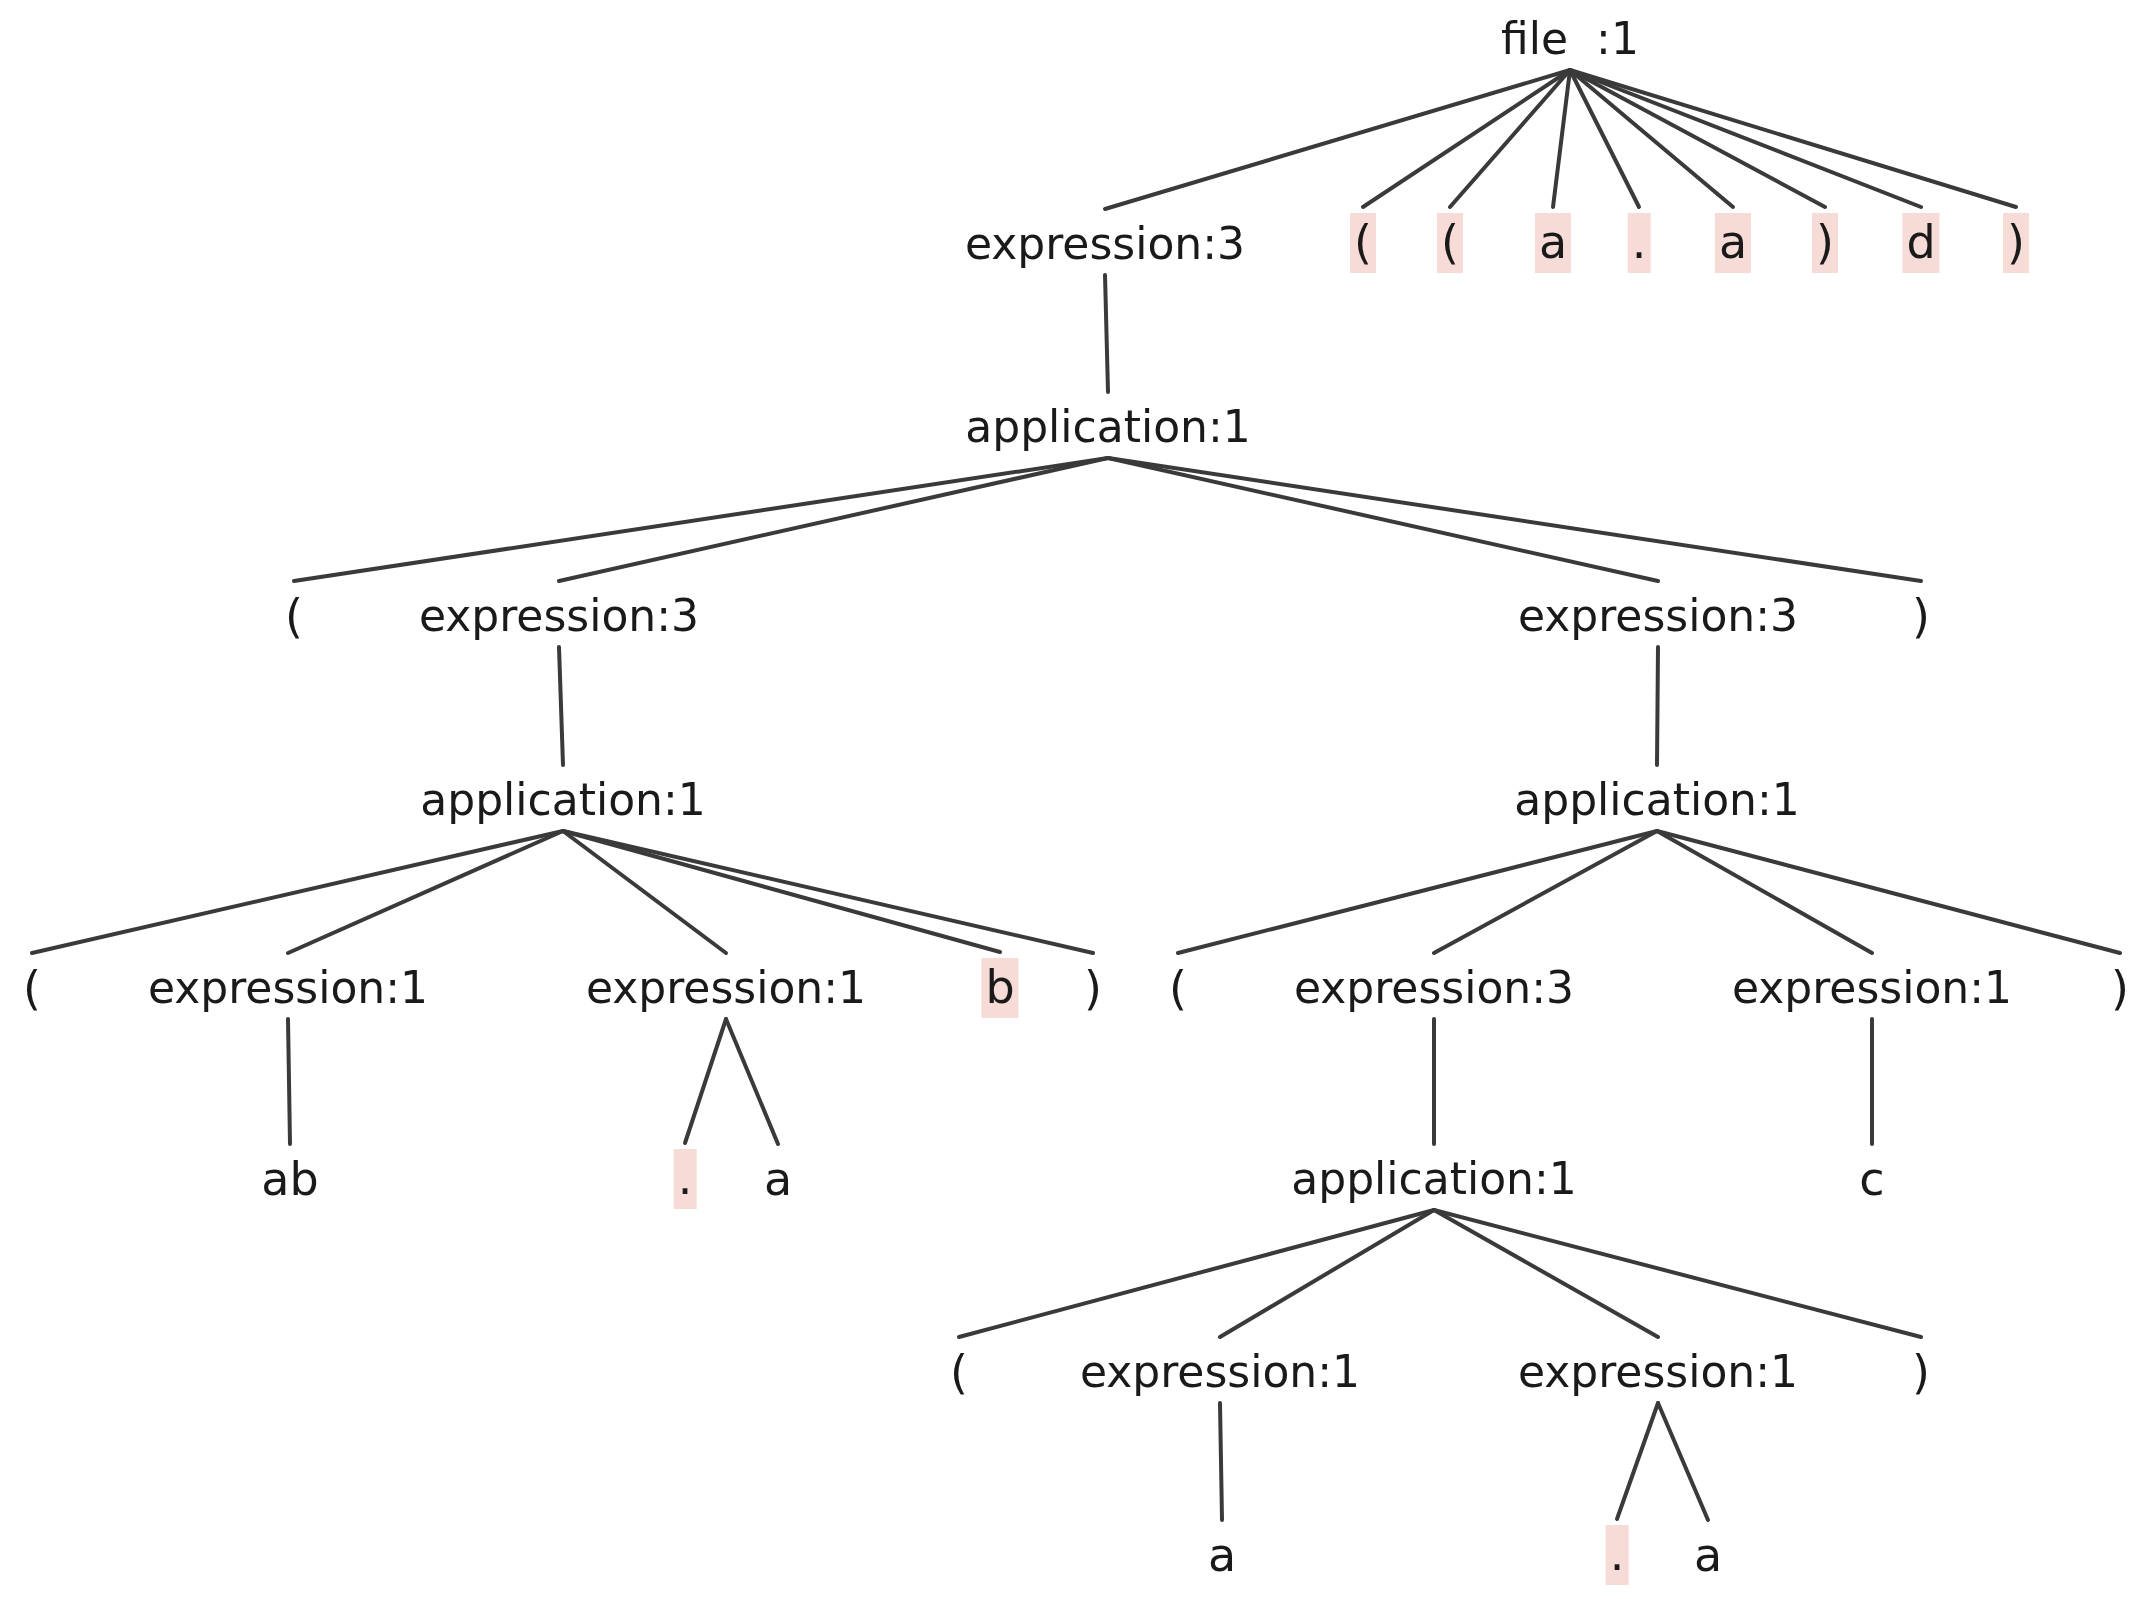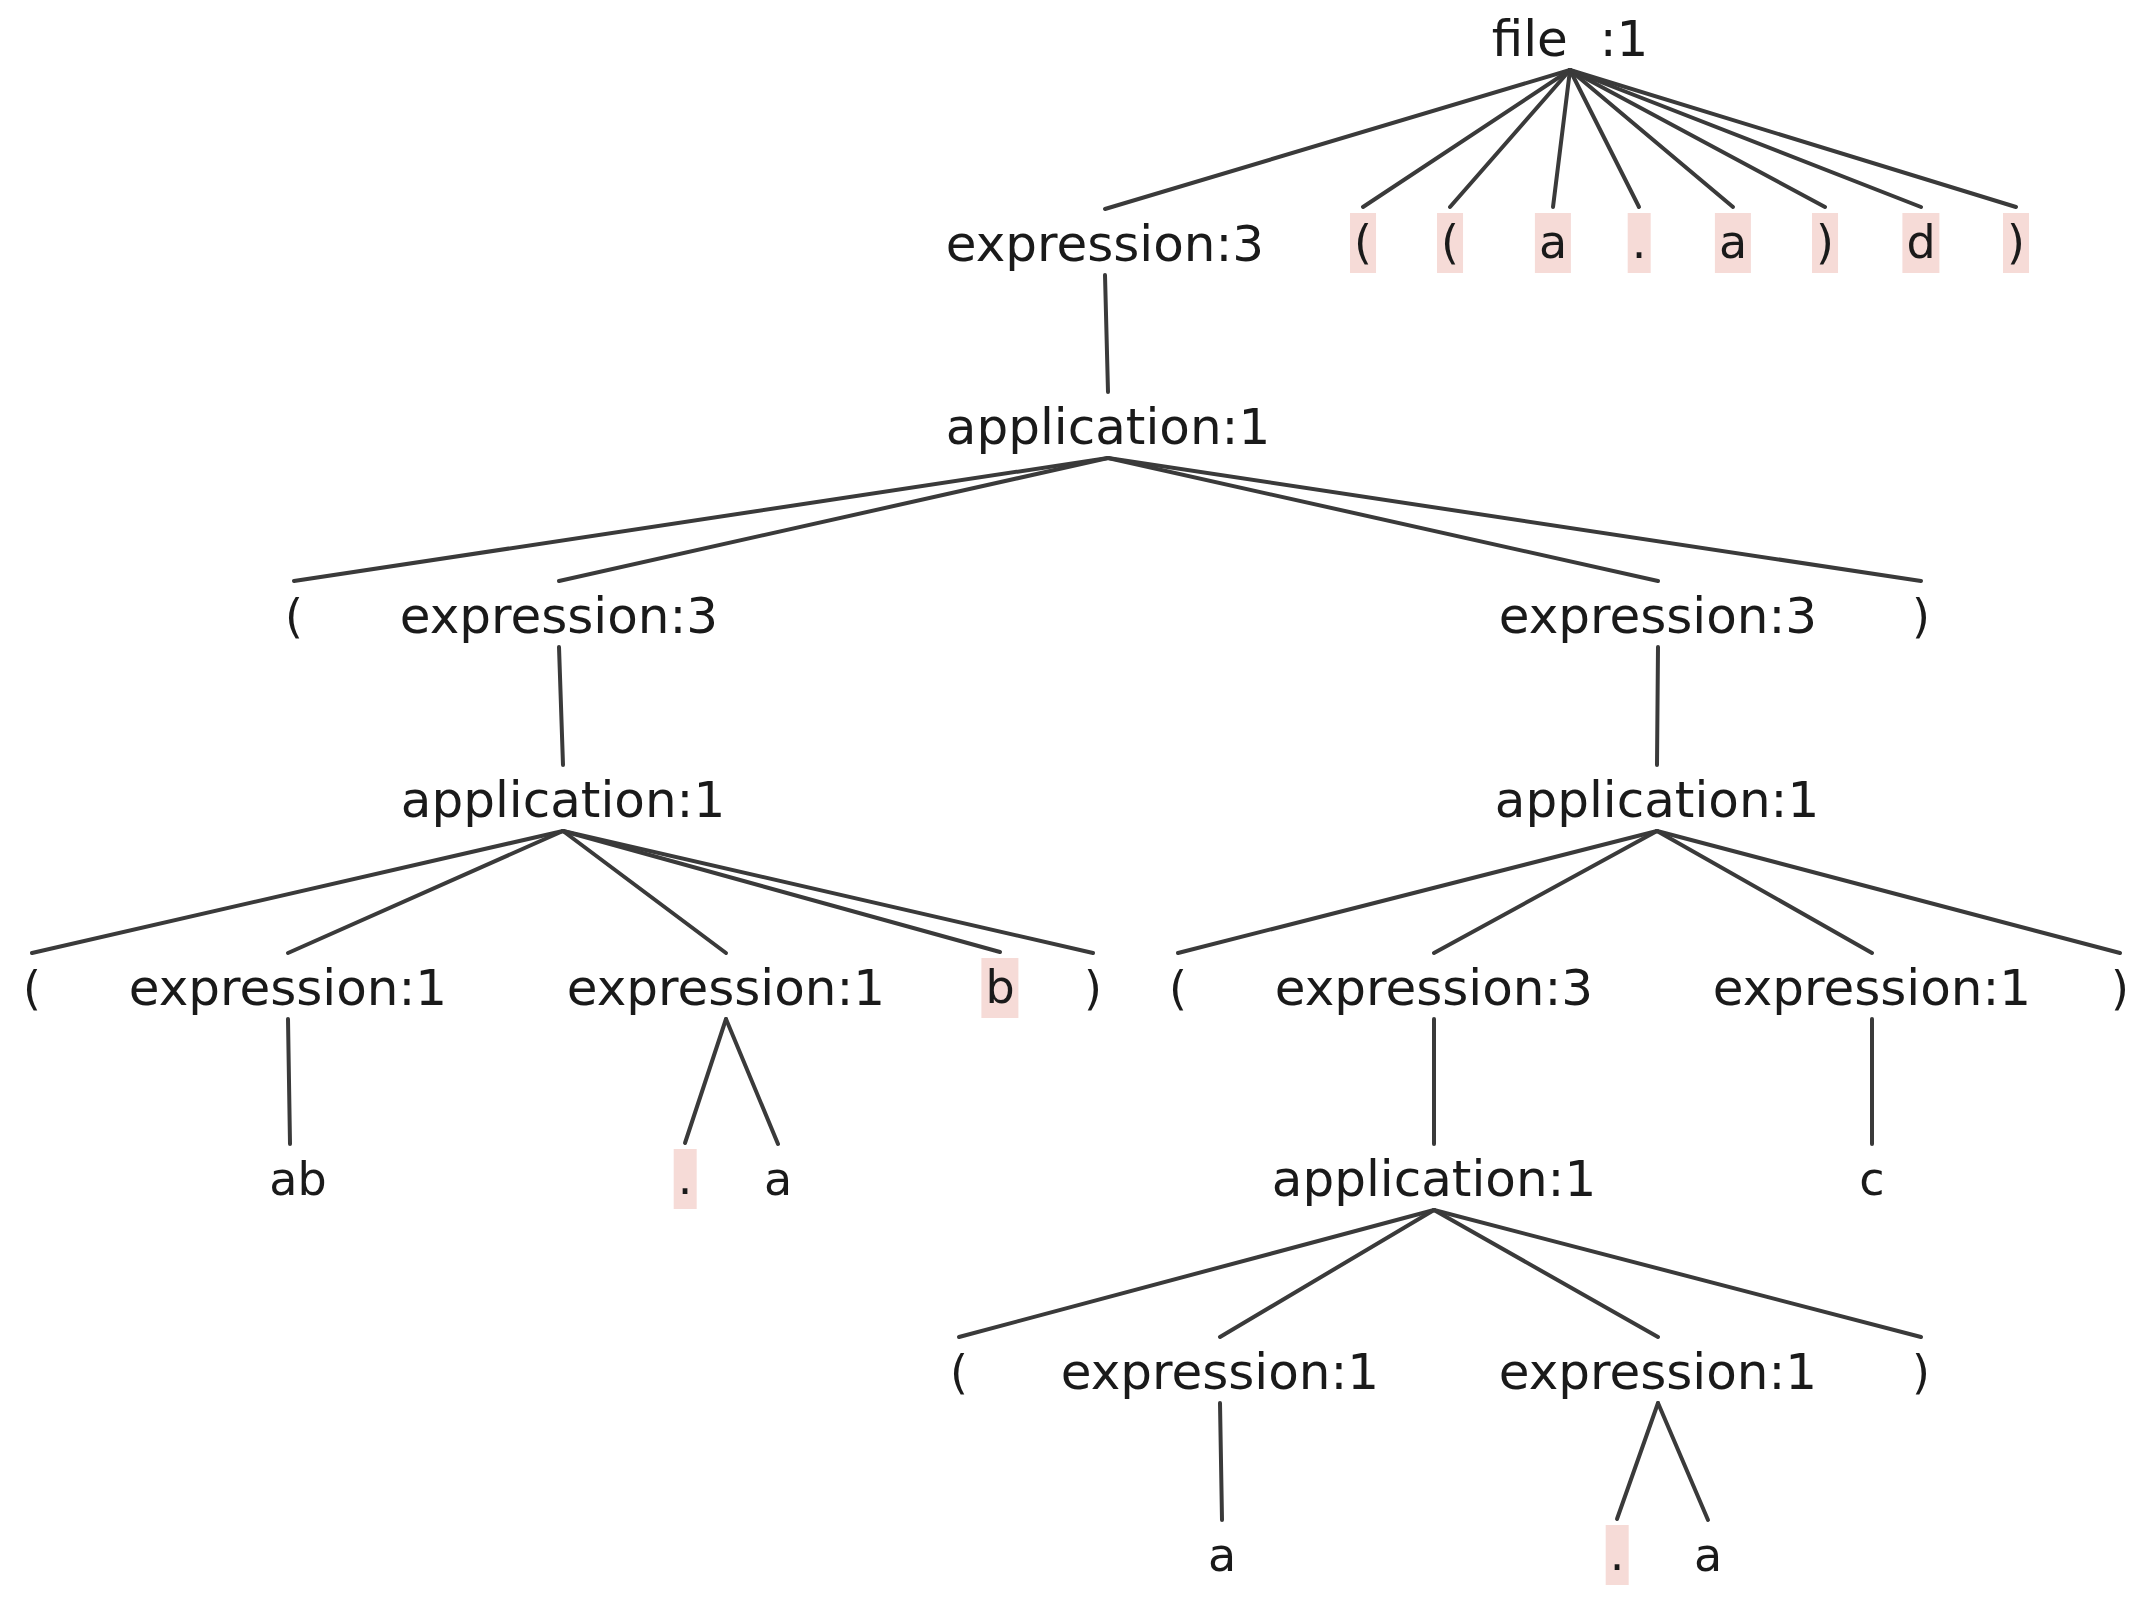--- a/index.html
+++ b/index.html
@@ -23,21 +23,21 @@
     top: 0;
     width: 2151px;
     height: 1599px;
     pointer-events: none;
   }
   .tree-node {
     position: absolute;
     transform: translate(-50%, -50%);
     white-space: pre;
     font-family: "DejaVu Sans", sans-serif;
-    font-size: 50px;
+    font-size: 44px;
     line-height: 1.0;
     color: #1a1a1a;
     letter-spacing: 0px;
     padding: 6px 4px 8px 4px;
   }
   .tree-node.highlight {
     background: #f6dbd7;
   }
   .tree-node.terminal {
     font-size: 46px;
@@ -106,21 +106,21 @@
       <div class="tree-node" style="left: 1657px; top: 801px;">application:1</div>
       <div class="tree-node terminal" style="left: 32px; top: 989px;">(</div>
       <div class="tree-node" style="left: 288px; top: 989px;">expression:1</div>
       <div class="tree-node" style="left: 726px; top: 989px;">expression:1</div>
       <div class="tree-node highlight terminal" style="left: 1000px; top: 988px;">b</div>
       <div class="tree-node terminal" style="left: 1093px; top: 989px;">)</div>
       <div class="tree-node terminal" style="left: 1178px; top: 989px;">(</div>
       <div class="tree-node" style="left: 1434px; top: 989px;">expression:3</div>
       <div class="tree-node" style="left: 1872px; top: 989px;">expression:1</div>
       <div class="tree-node terminal" style="left: 2120px; top: 989px;">)</div>
-      <div class="tree-node terminal" style="left: 298px; top: 1180px;">ab</div>
+      <div class="tree-node terminal" style="left: 290px; top: 1180px;">ab</div>
       <div class="tree-node highlight terminal" style="left: 685px; top: 1179px;">.</div>
       <div class="tree-node terminal" style="left: 778px; top: 1180px;">a</div>
       <div class="tree-node" style="left: 1434px; top: 1180px;">application:1</div>
       <div class="tree-node terminal" style="left: 1872px; top: 1180px;">c</div>
       <div class="tree-node terminal" style="left: 959px; top: 1373px;">(</div>
       <div class="tree-node" style="left: 1220px; top: 1373px;">expression:1</div>
       <div class="tree-node" style="left: 1658px; top: 1373px;">expression:1</div>
       <div class="tree-node terminal" style="left: 1921px; top: 1373px;">)</div>
       <div class="tree-node terminal" style="left: 1222px; top: 1556px;">a</div>
       <div class="tree-node highlight terminal" style="left: 1617px; top: 1555px;">.</div>

